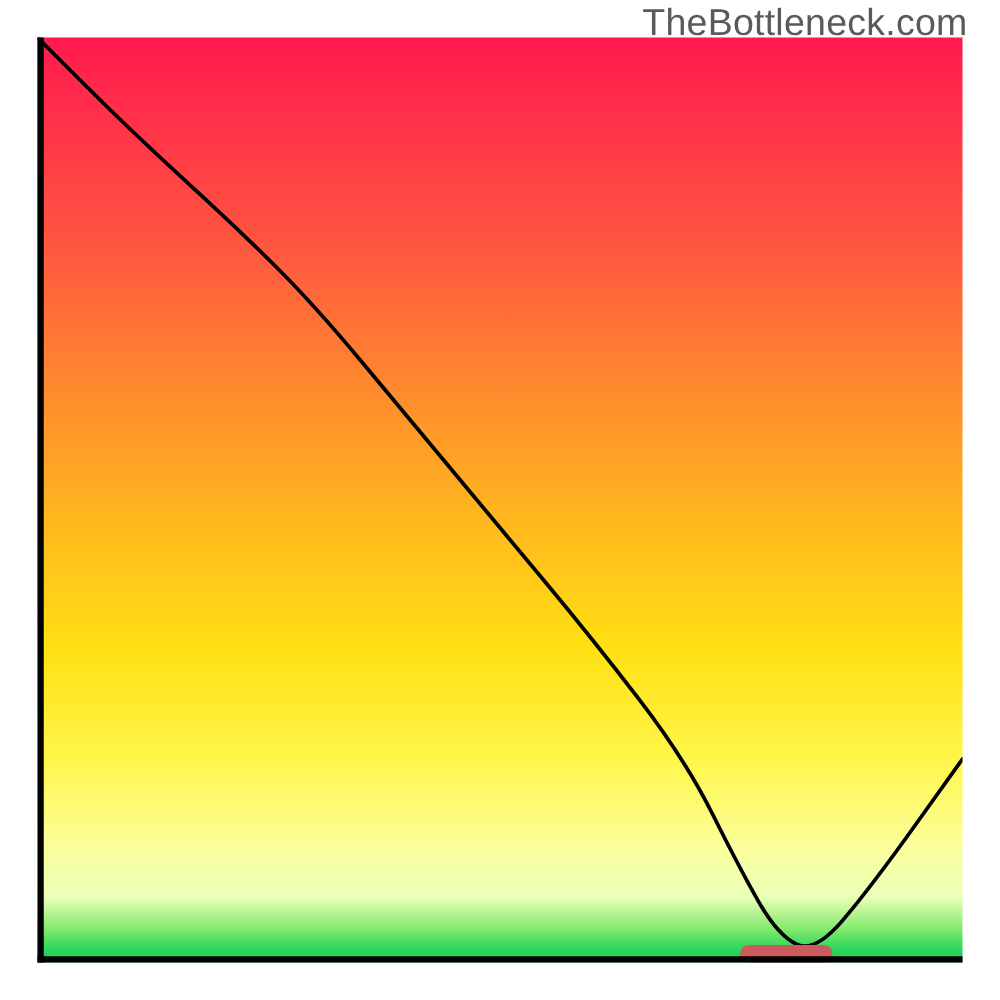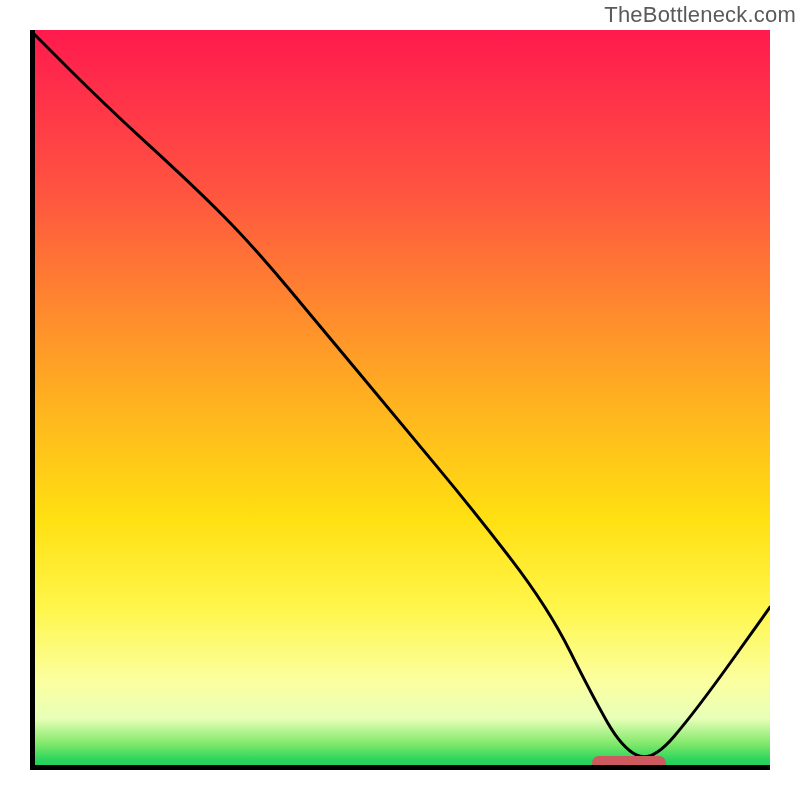--- a/index.html
+++ b/index.html
@@ -6,22 +6,22 @@
     margin: 0;
     padding: 0;
     width: 800px;
     height: 800px;
     background: #ffffff;
     font-family: Arial, Helvetica, sans-serif;
   }
   .watermark {
     position: absolute;
     top: 2px;
-    right: 4px;
-    font-size: 22px;
+    right: 26px;
+    font-size: 30px;
     font-weight: 500;
     color: #5a5a5a;
     letter-spacing: 0.2px;
   }
   .plot-frame {
     position: absolute;
     left: 30px;
     top: 30px;
     width: 740px;
     height: 740px;

